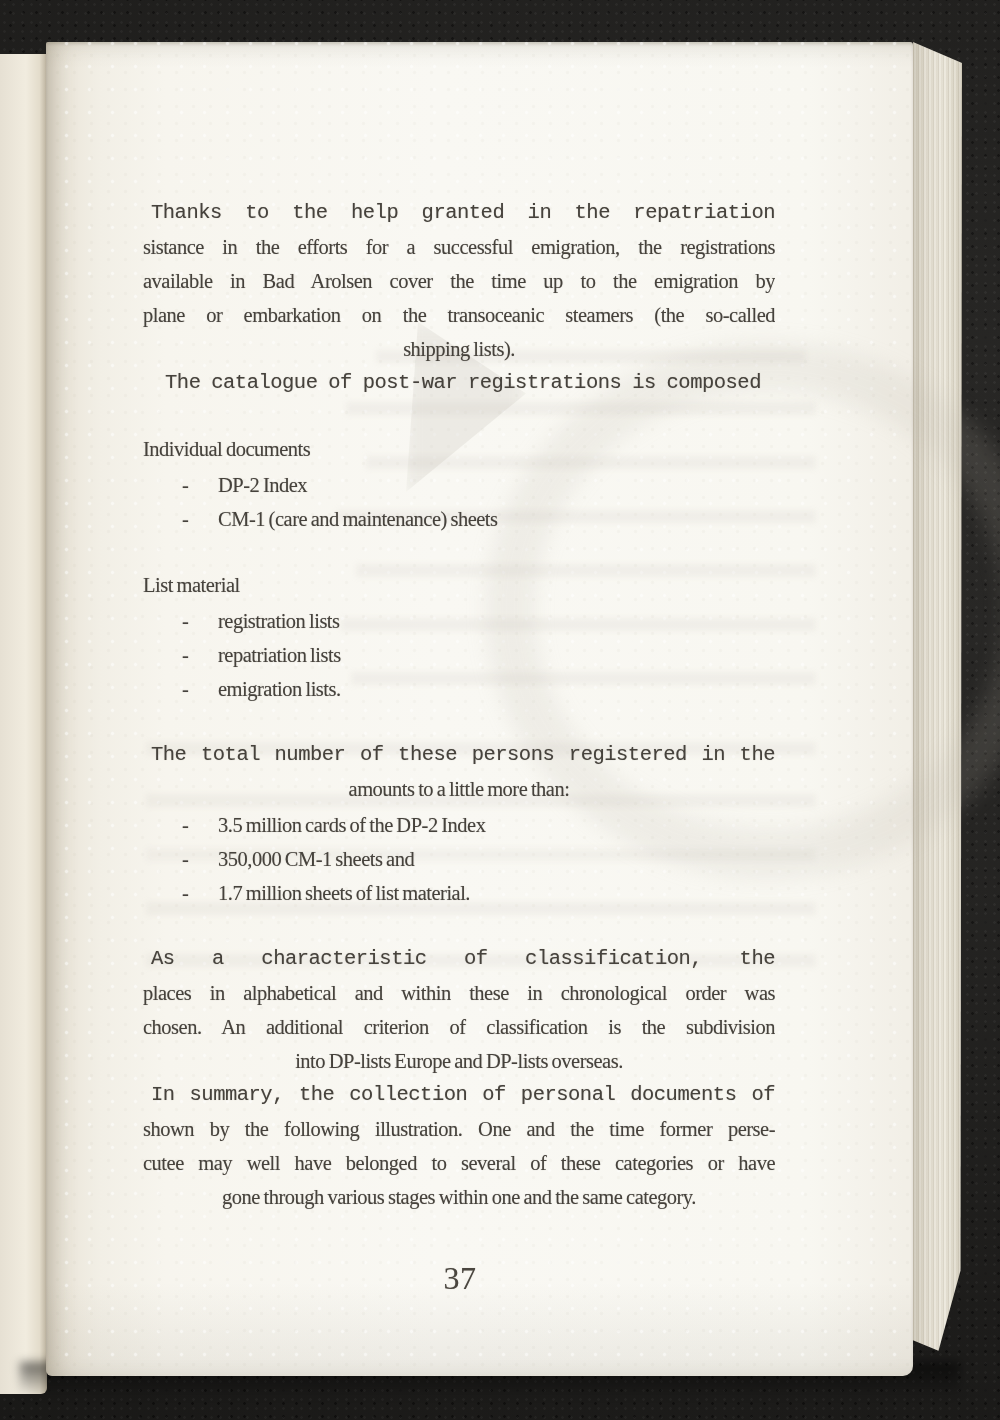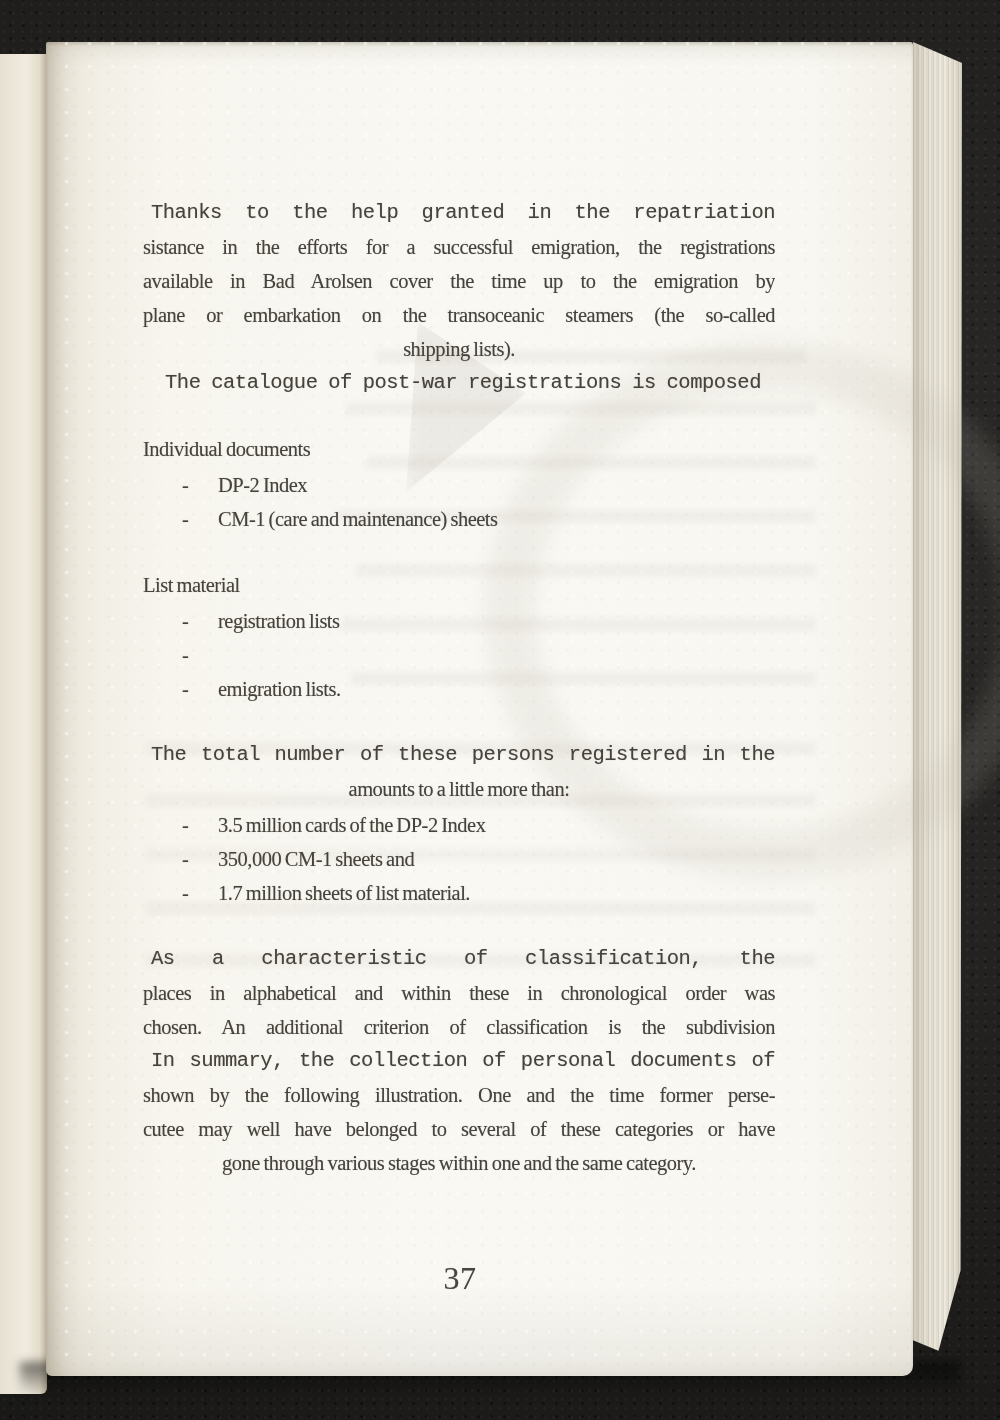--- a/index.html
+++ b/index.html
@@ -134,20 +134,21 @@
       </div>
       <div class="spacer"></div>
       <div class="heading">List material</div>
       <div class="bullets">
         <div class="bullet-row">
           <div class="dash">-</div>
           <div class="btext">registration lists</div>
         </div>
         <div class="bullet-row">
           <div class="dash">-</div>
+          <div class="btext">repatriation lists</div>
         </div>
         <div class="bullet-row">
           <div class="dash">-</div>
           <div class="btext">emigration lists.</div>
         </div>
       </div>
       <div class="spacer"></div>
       <div class="para">
         <div class="line just indent">The total number of these persons registered in the years 1945-1952</div>
         <div class="line">amounts to a little more than:</div>
@@ -164,20 +165,21 @@
         <div class="bullet-row">
           <div class="dash">-</div>
           <div class="btext">1.7 million sheets of list material.</div>
         </div>
       </div>
       <div class="spacer"></div>
       <div class="para">
         <div class="line just indent">As a characteristic of classification, the subdivision according to</div>
         <div class="line just">places in alphabetical and within these in chronological order was</div>
         <div class="line just">chosen. An additional criterion of classification is the subdivision</div>
+        <div class="line">into DP-lists Europe and DP-lists overseas.</div>
       </div>
       <div class="para">
         <div class="line just indent">In summary, the collection of personal documents of the ITS is sub-</div>
         <div class="line just">shown by the following illustration. One and the time former perse-</div>
         <div class="line just">cutee may well have belonged to several of these categories or have</div>
         <div class="line">gone through various stages within one and the same category.</div>
       </div>
     </div>
 
   <div class="page-number">37</div>

